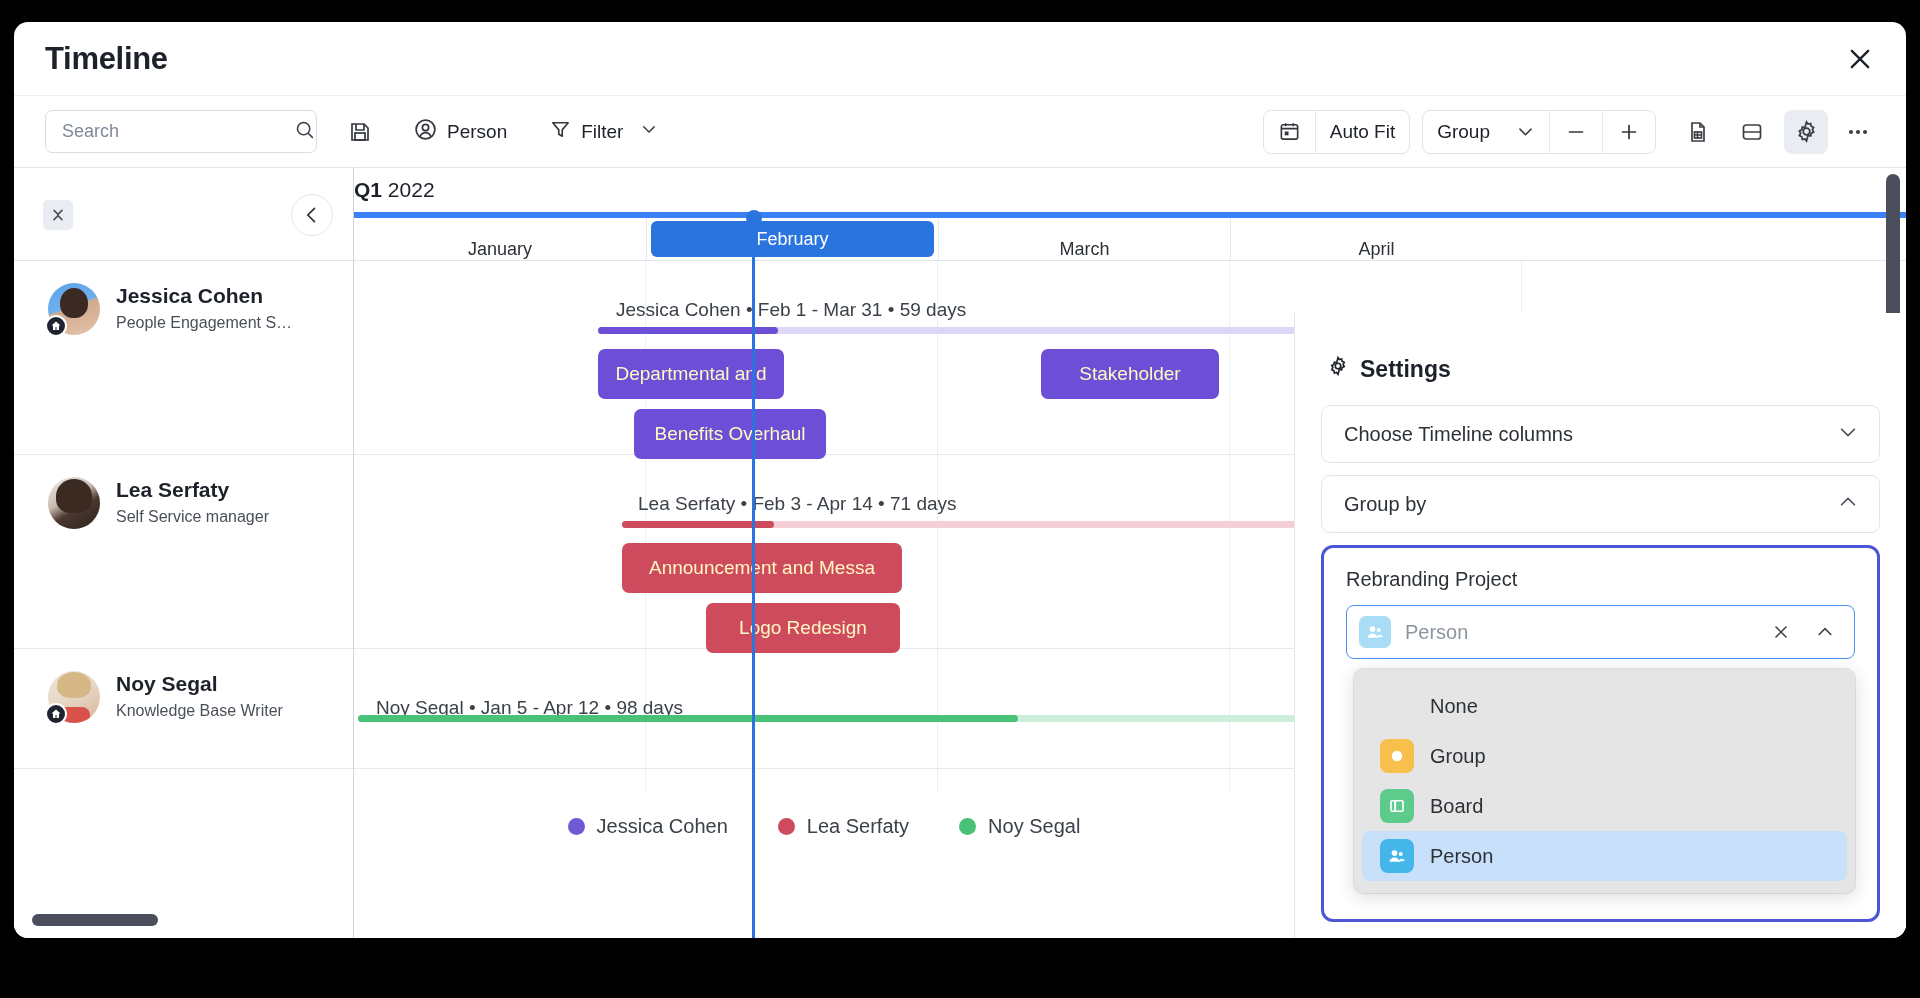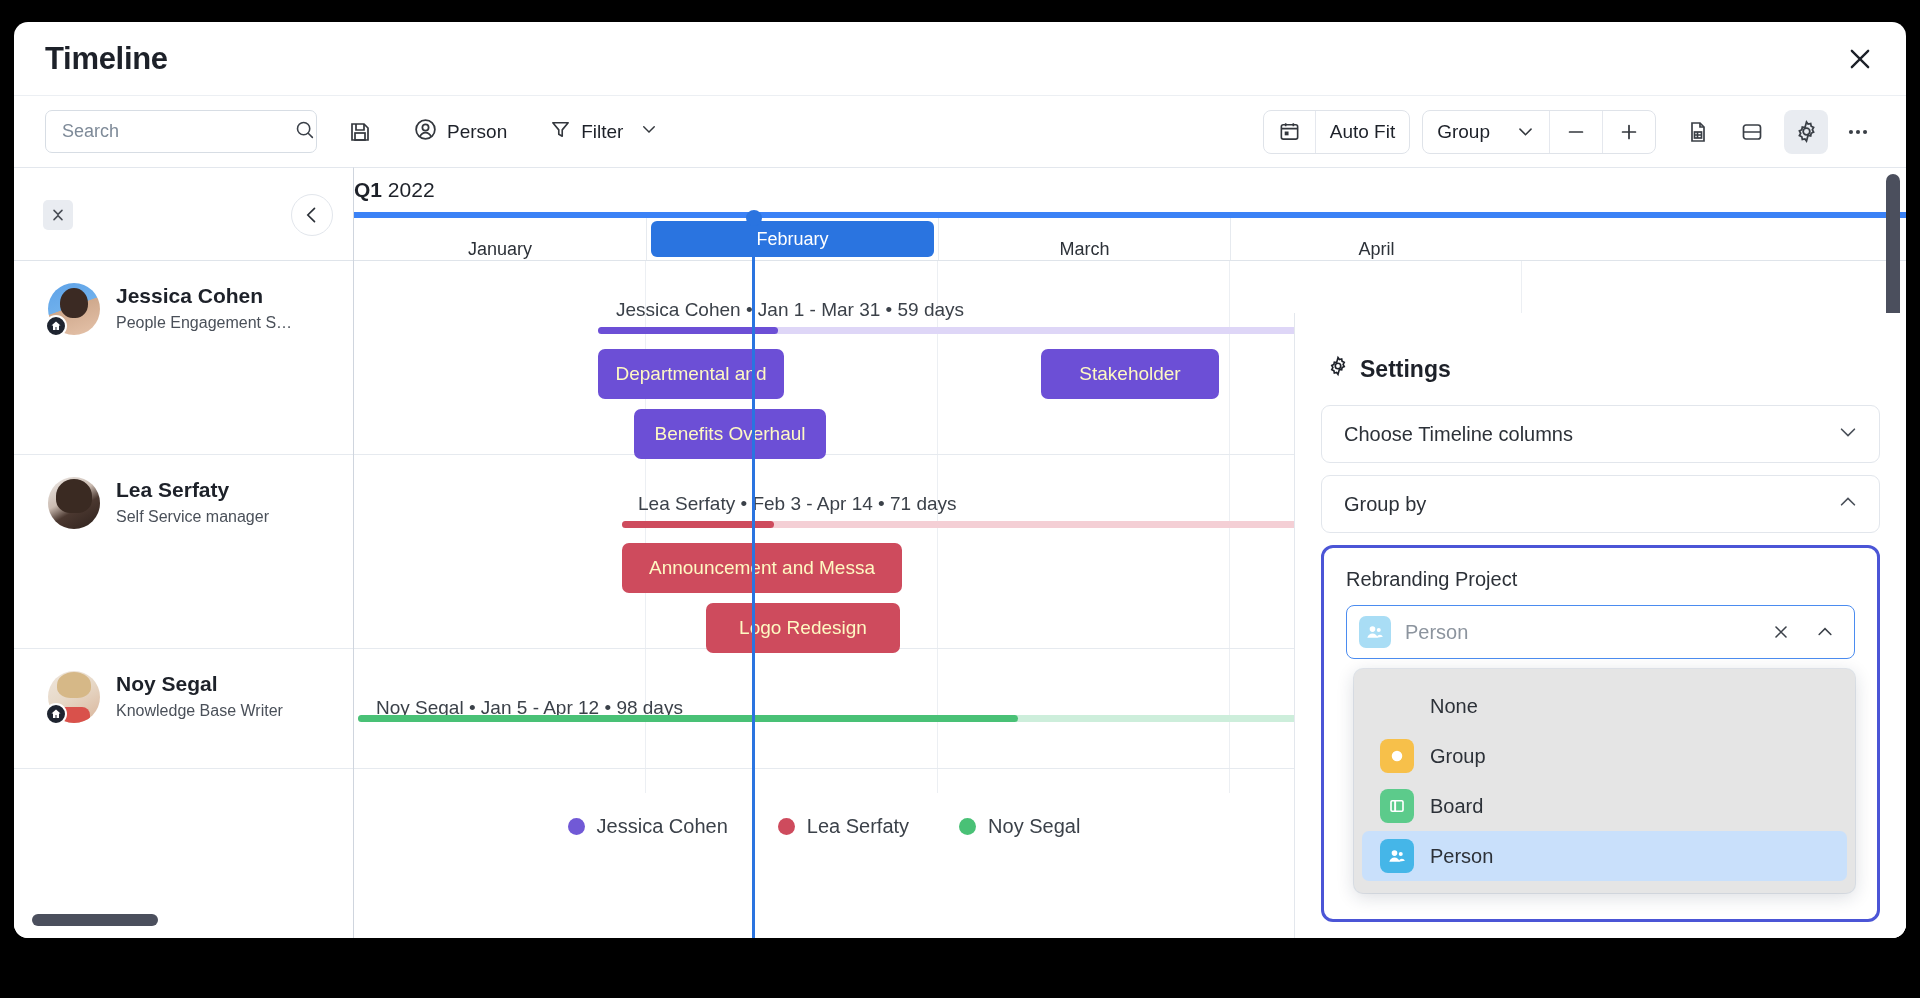--- a/index.html
+++ b/index.html
@@ -479,21 +479,21 @@
       <div class="grid">
         <div class="grid-col"></div>
             <div class="grid-col"></div>
         <div class="grid-col"></div>
             <div class="grid-col"></div>
       </div>
 
       <div class="tl-rows">
 
         <div class="tl-row r1">
-          <div class="group-label" style="left:262px; top:38px;">Jessica Cohen • Jan 1 - Mar 31 • 59 days</div>
+          <div class="group-label" style="left:262px; top:38px;">Jessica Cohen • Feb 1 - Mar 31 • 59 days</div>
           <div class="group-line" style="left:244px; top:66px; width:860px; background:#ded6f7;">
             <div class="fill" style="width:180px; background:#6c4fd6;"></div>
           </div>
           <div class="task-bar" style="left:244px; top:88px; width:186px; background:#6c4fd6;">Departmental and</div>
           <div class="task-bar" style="left:280px; top:148px; width:192px; background:#6c4fd6;">Benefits Overhaul</div>
           <div class="task-bar" style="left:687px; top:88px; width:178px; background:#6c4fd6;">Stakeholder</div>
         </div>
 
         <div class="tl-row r2">
           <div class="group-label" style="left:284px; top:38px;">Lea Serfaty • Feb 3 - Apr 14 • 71 days</div>

